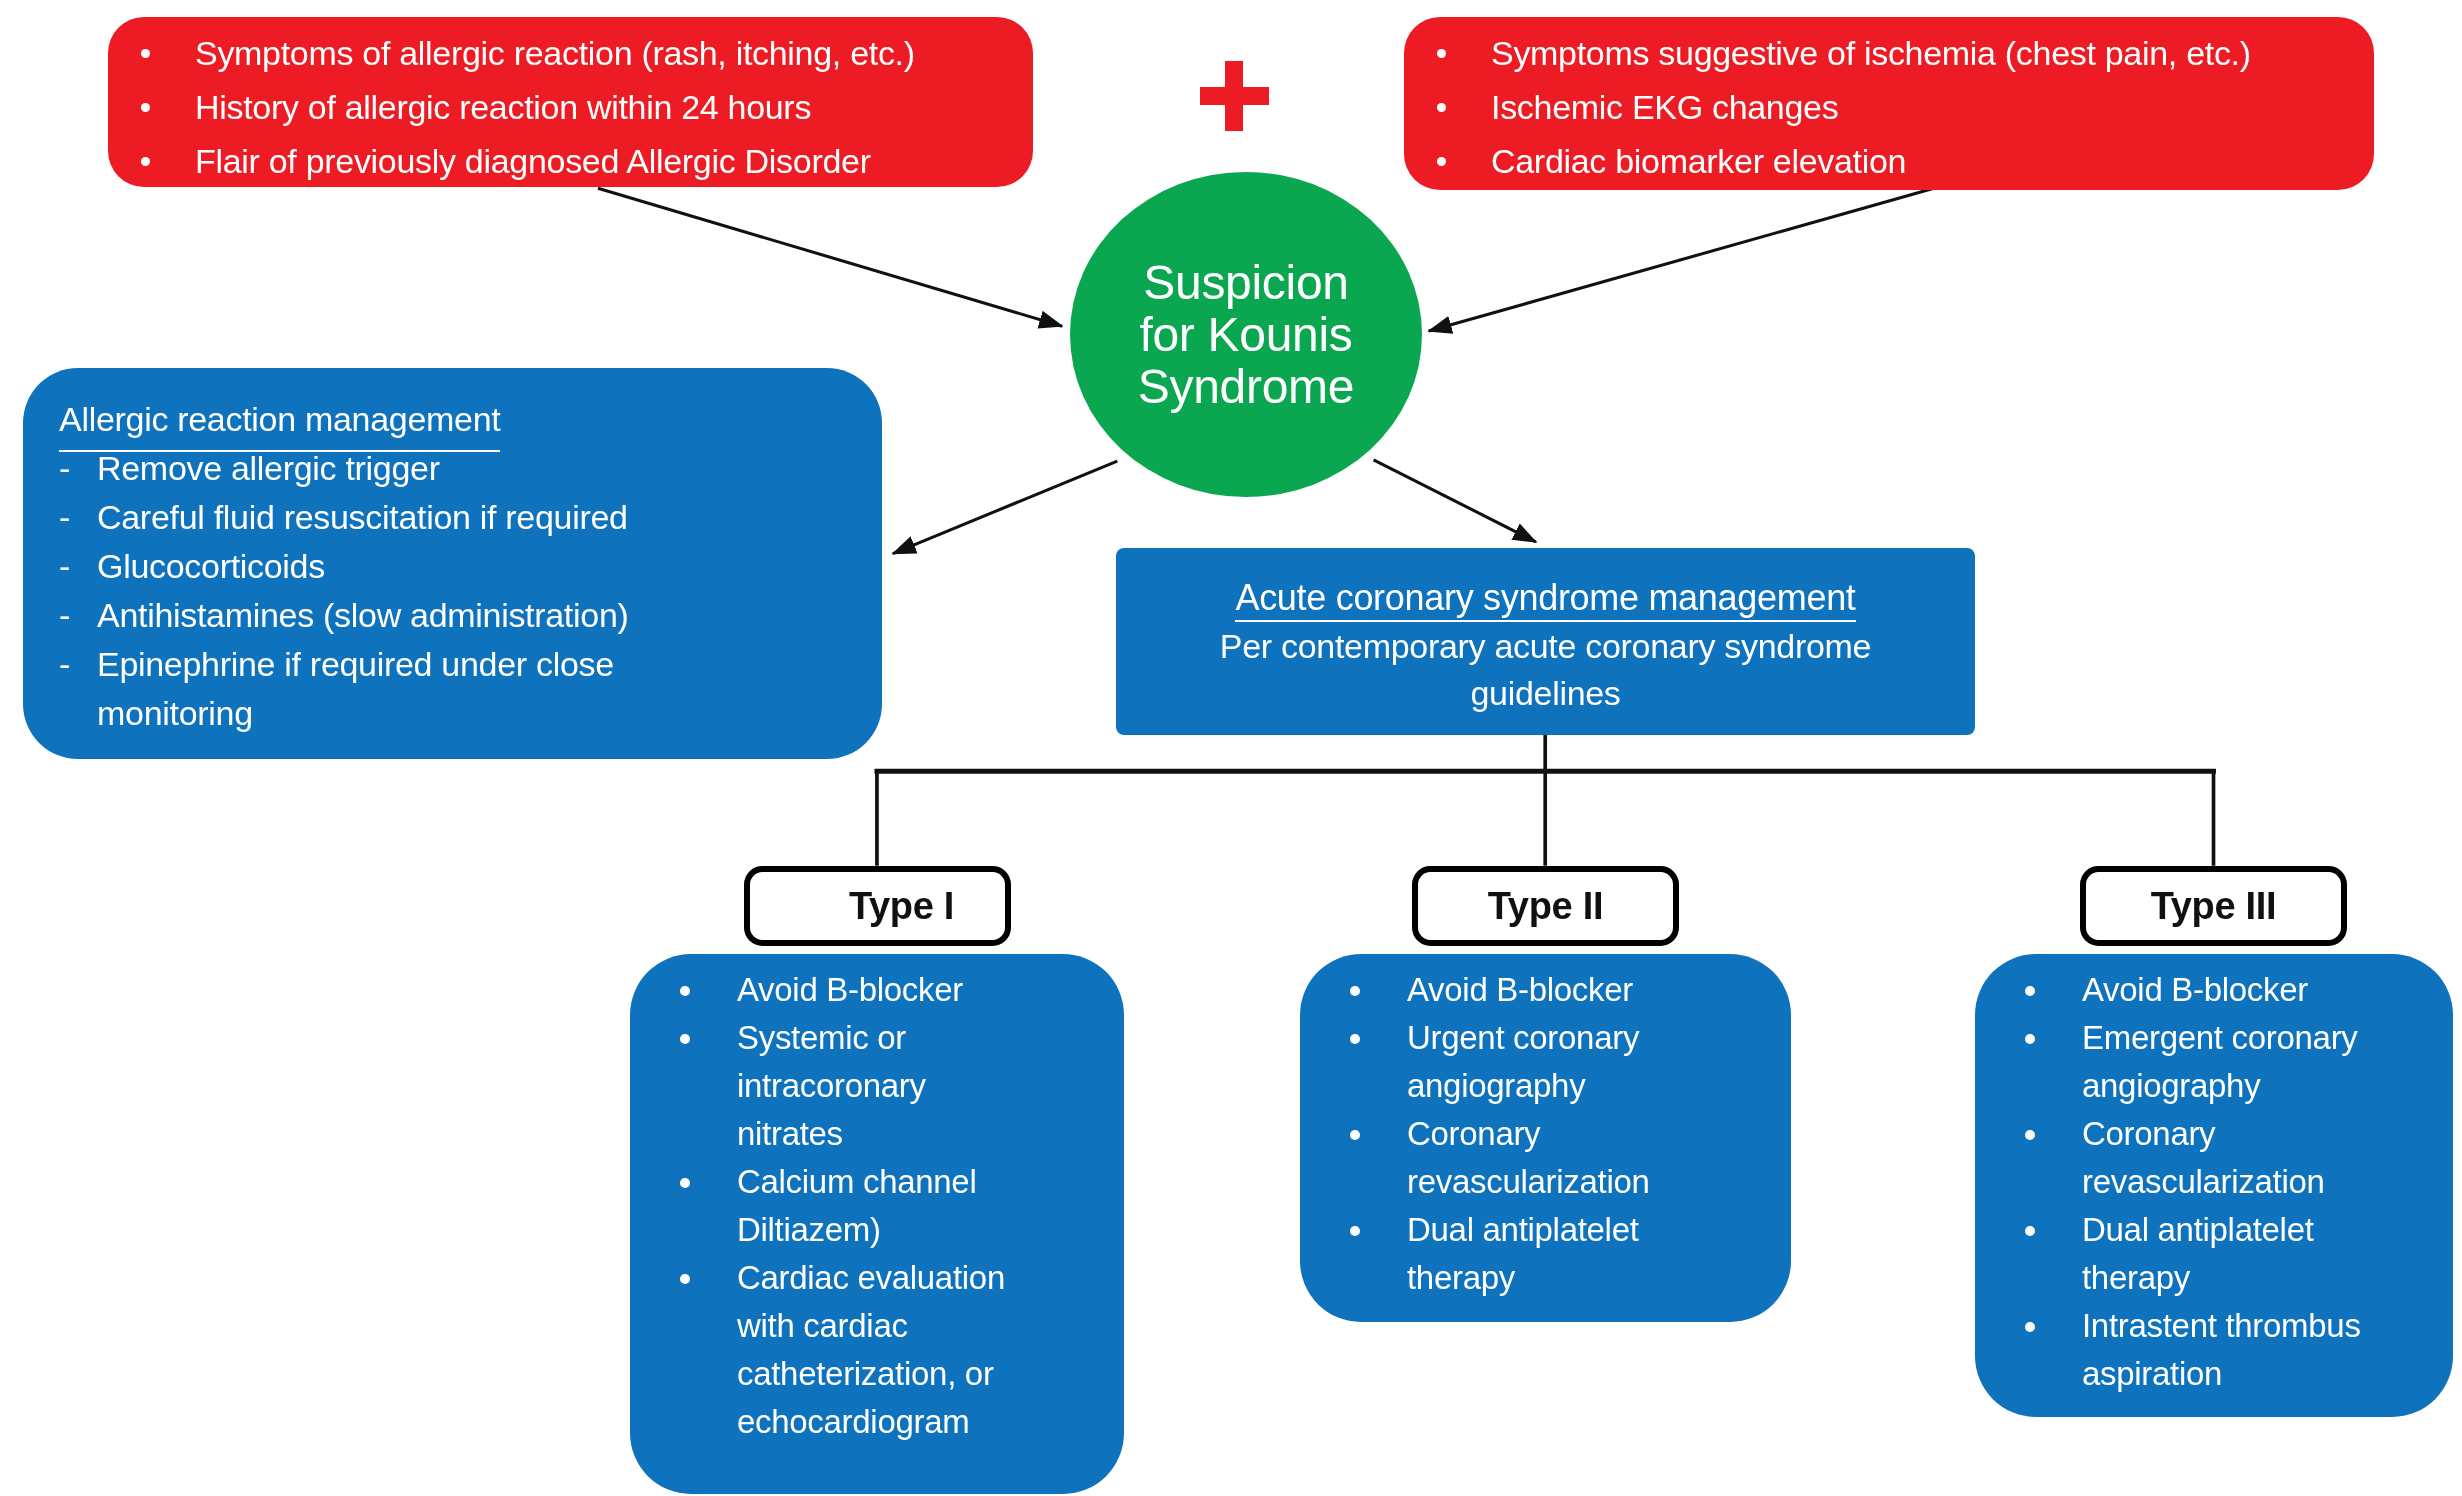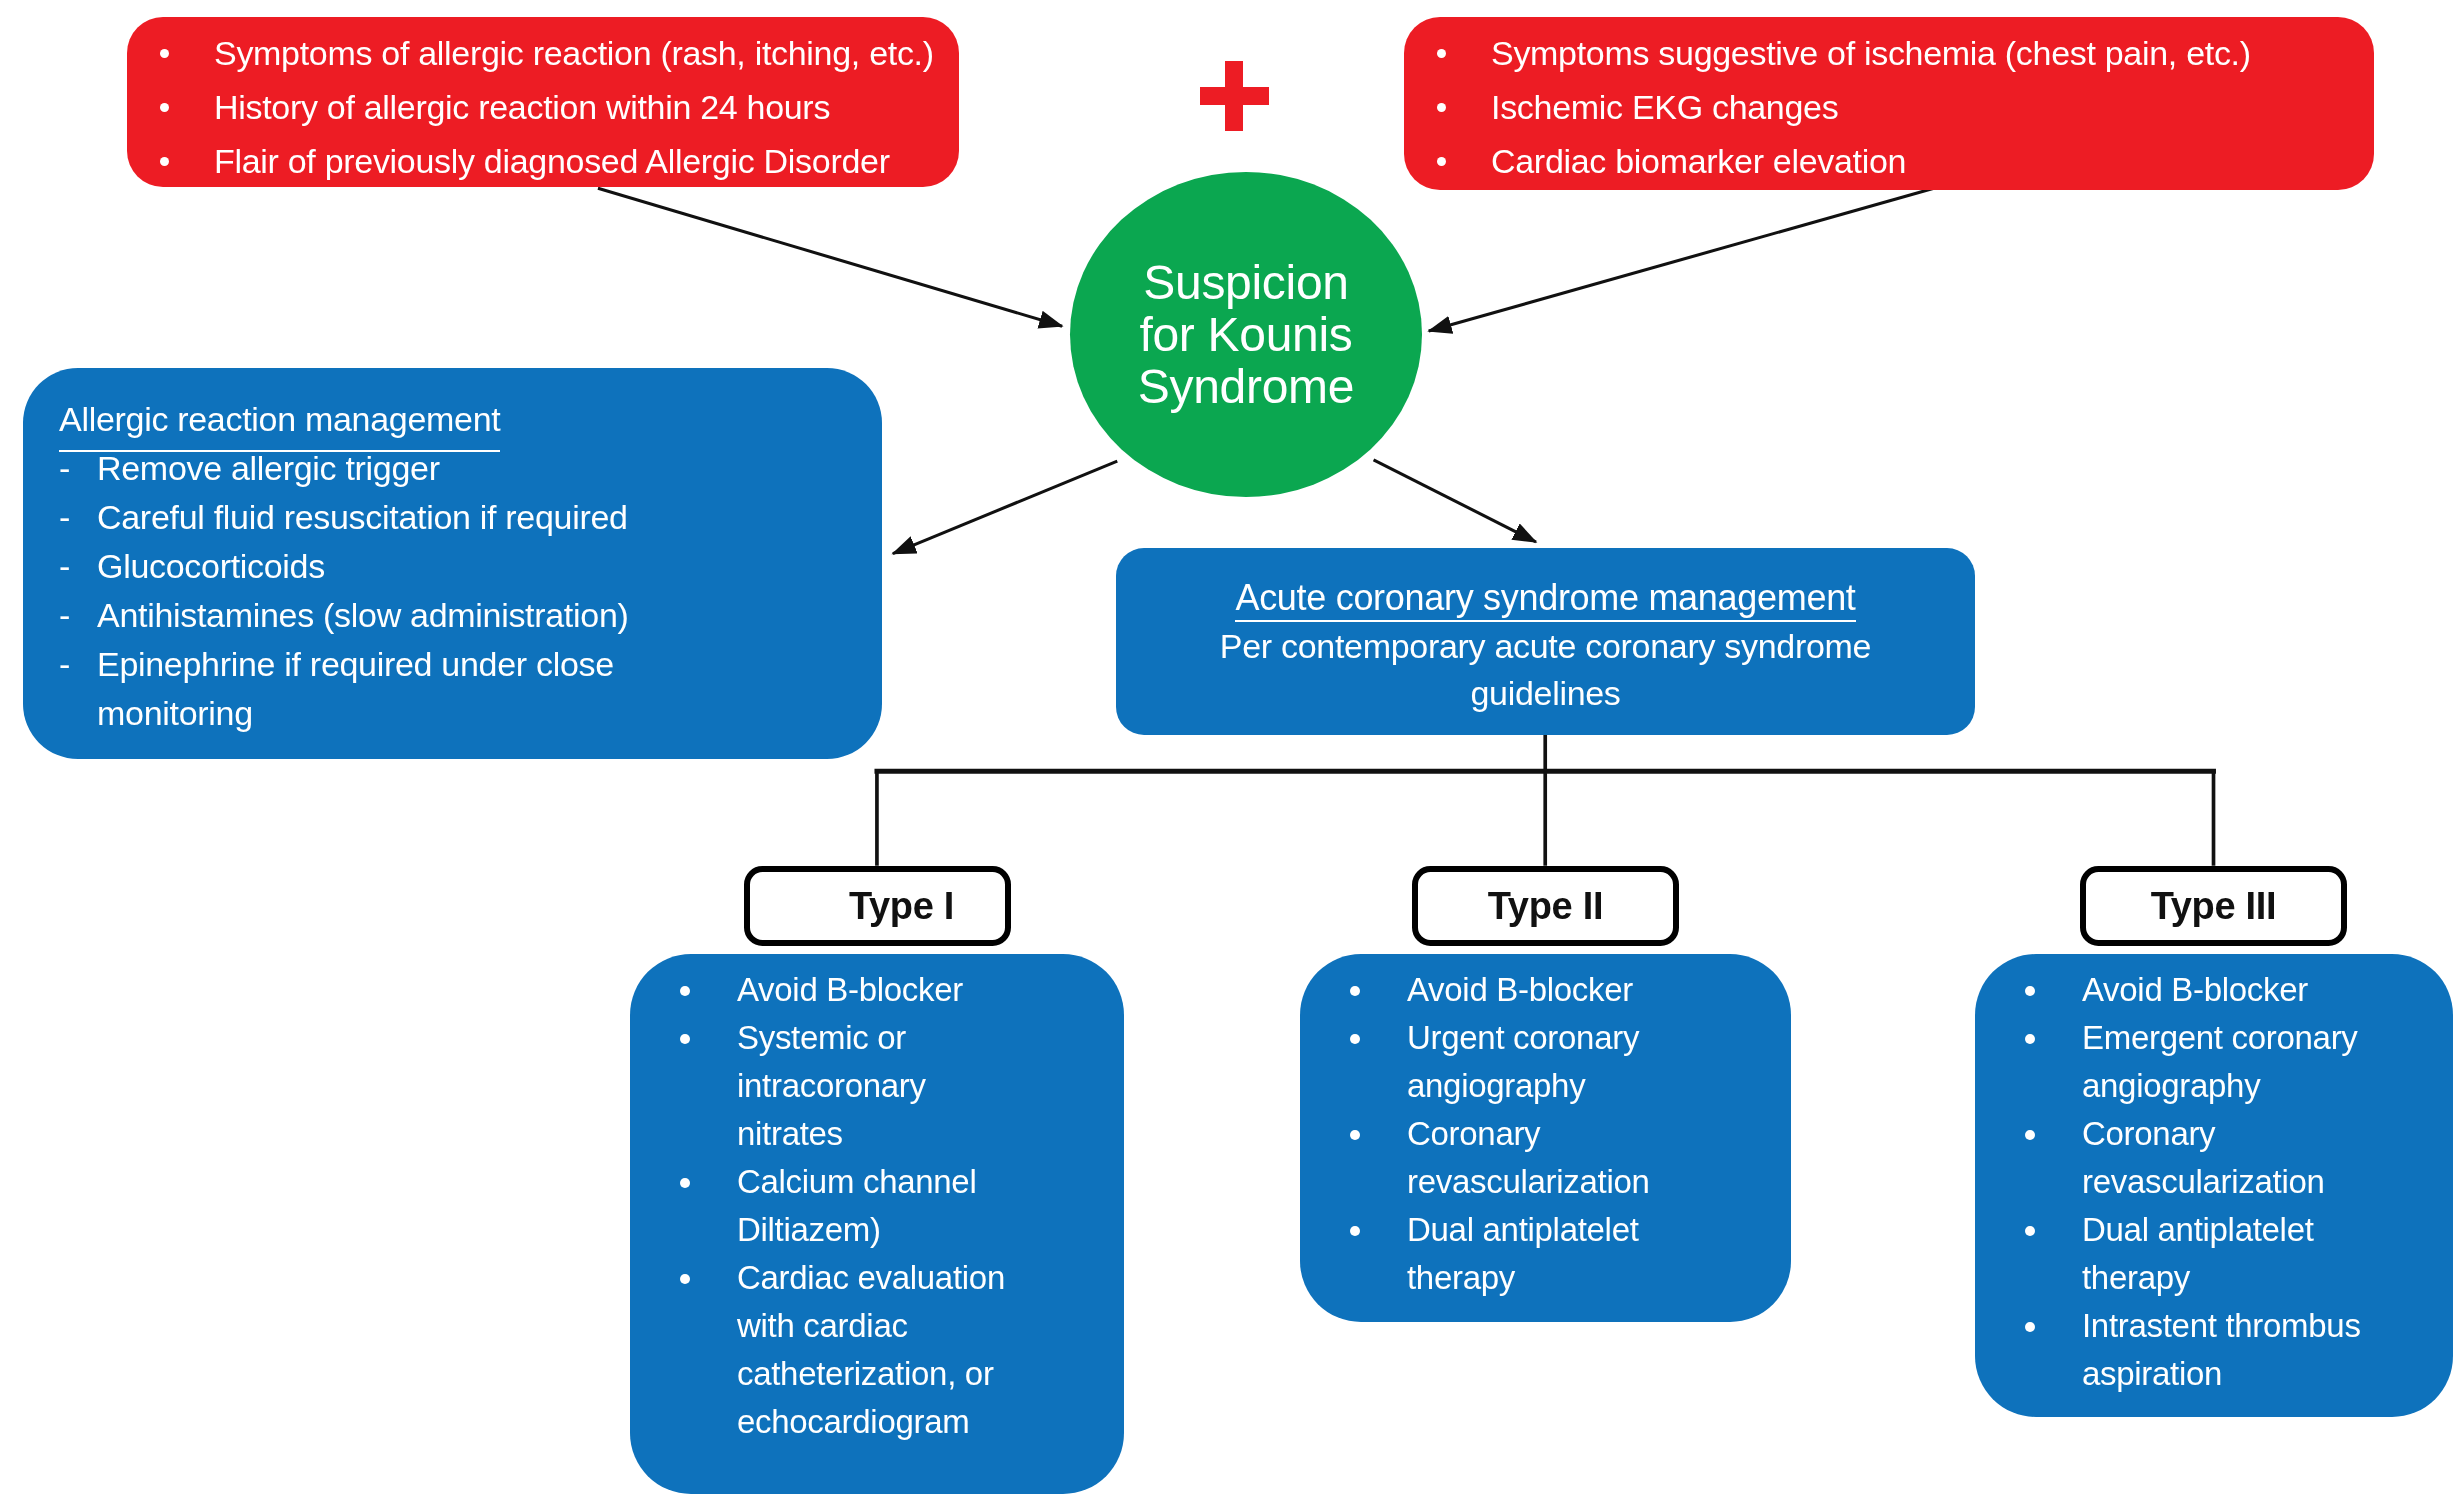--- a/index.html
+++ b/index.html
@@ -24,21 +24,21 @@
   .li{display:flex;align-items:flex-start;}
   .txt{flex:1 1 auto;}
   .line{white-space:nowrap;}
 
   
   .redbox .line{font-size:34px;line-height:54px;letter-spacing:-0.3px;}
   .redbox{padding-left:22px;}
   .redbox .marker-cell{flex:0 0 65px;display:flex;}
   .redbox .dot{width:9.2px;height:9.2px;border-radius:50%;background:var(--white);margin-top:23px;margin-left:11px;}
 
-  #red-left{left:127px;top:17px;width:832px;height:170px;}
+  #red-left{left:108px;top:17px;width:925px;height:170px;}
   #red-right{left:1404px;top:17px;width:970px;height:173px;}
 
   
   .plus{position:absolute;left:1200px;top:61px;width:69px;height:70px;}
   .plus .vbar{position:absolute;left:25px;top:0;width:18.4px;height:70px;background:var(--red);}
   .plus .hbar{position:absolute;left:0;top:26px;width:69px;height:18.4px;background:var(--red);}
 
   
   .ellipse{position:absolute;left:1070px;top:172px;width:352px;height:325px;background:var(--green);
            border-radius:50%;display:flex;align-items:center;justify-content:center;text-align:center;color:var(--white);}
@@ -46,21 +46,21 @@
 
   
   #allergic-mgmt{left:23px;top:368px;width:859px;height:391px;border-radius:55px;
                  padding:27px 18.4px 0 36px;}
   #allergic-mgmt .box-title{font-size:34px;line-height:49px;letter-spacing:-0.3px;}
   #allergic-mgmt .box-title span{border-bottom:2.5px solid var(--white);padding-bottom:12px;}
   #allergic-mgmt .line{font-size:34px;line-height:49px;letter-spacing:-0.3px;}
   #allergic-mgmt .marker-cell{flex:0 0 38px;font-size:34px;line-height:49px;}
 
   
-  #acs-mgmt{left:1116px;top:548px;width:859px;height:187px;border-radius:28px;
+  #acs-mgmt{left:1116px;top:548px;width:859px;height:187px;border-radius:8px;
             padding-top:24.5px;text-align:center;}
   #acs-mgmt .box-title{font-size:36px;line-height:50px;letter-spacing:-0.3px;}
   #acs-mgmt .box-title span{border-bottom:2.5px solid var(--white);padding-bottom:2.5px;}
   #acs-mgmt .body .line{font-size:34px;line-height:47px;letter-spacing:-0.3px;white-space:nowrap;}
 
   
   .type-box{position:absolute;top:866px;width:267px;height:80px;background:var(--white);
             border:6.1px solid #000;border-radius:18.4px;color:var(--ink);
             display:flex;align-items:center;justify-content:center;
             font-size:38px;font-weight:600;letter-spacing:-0.3px;}

